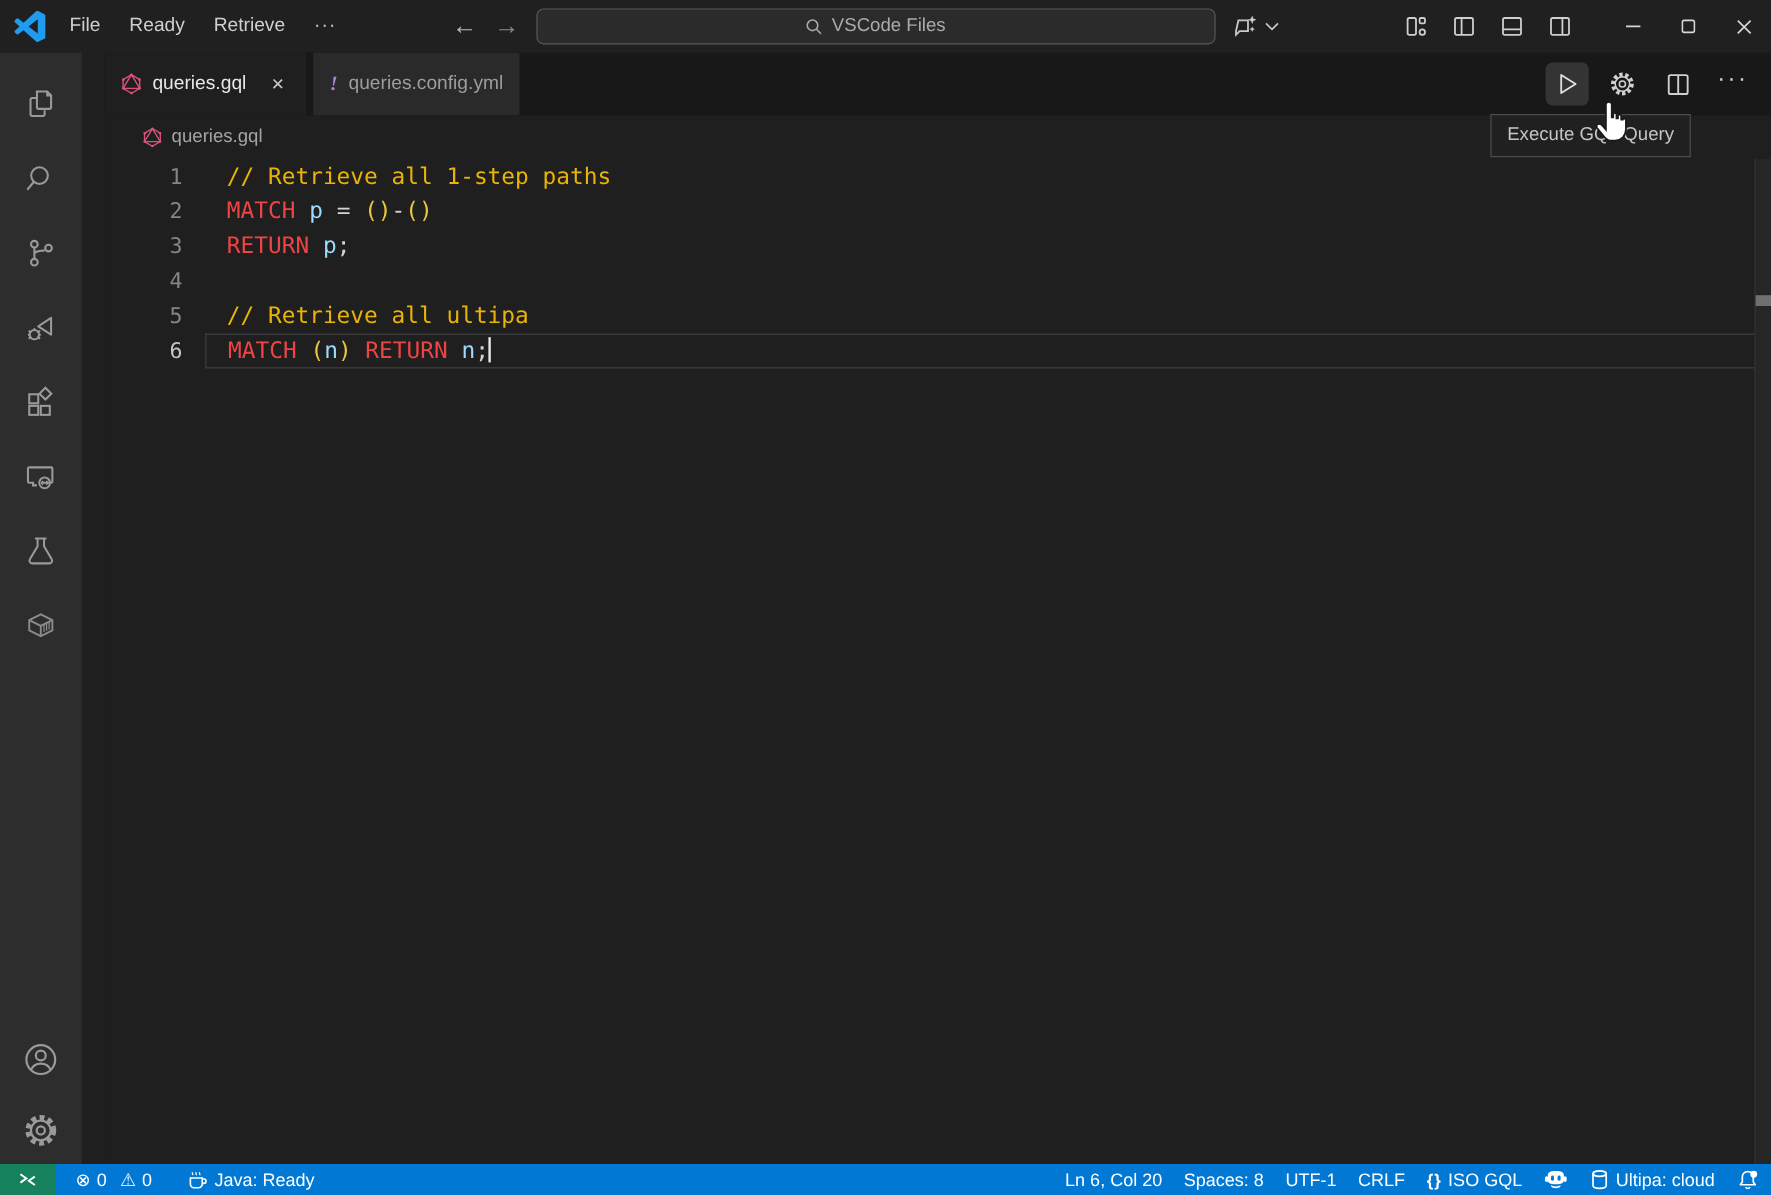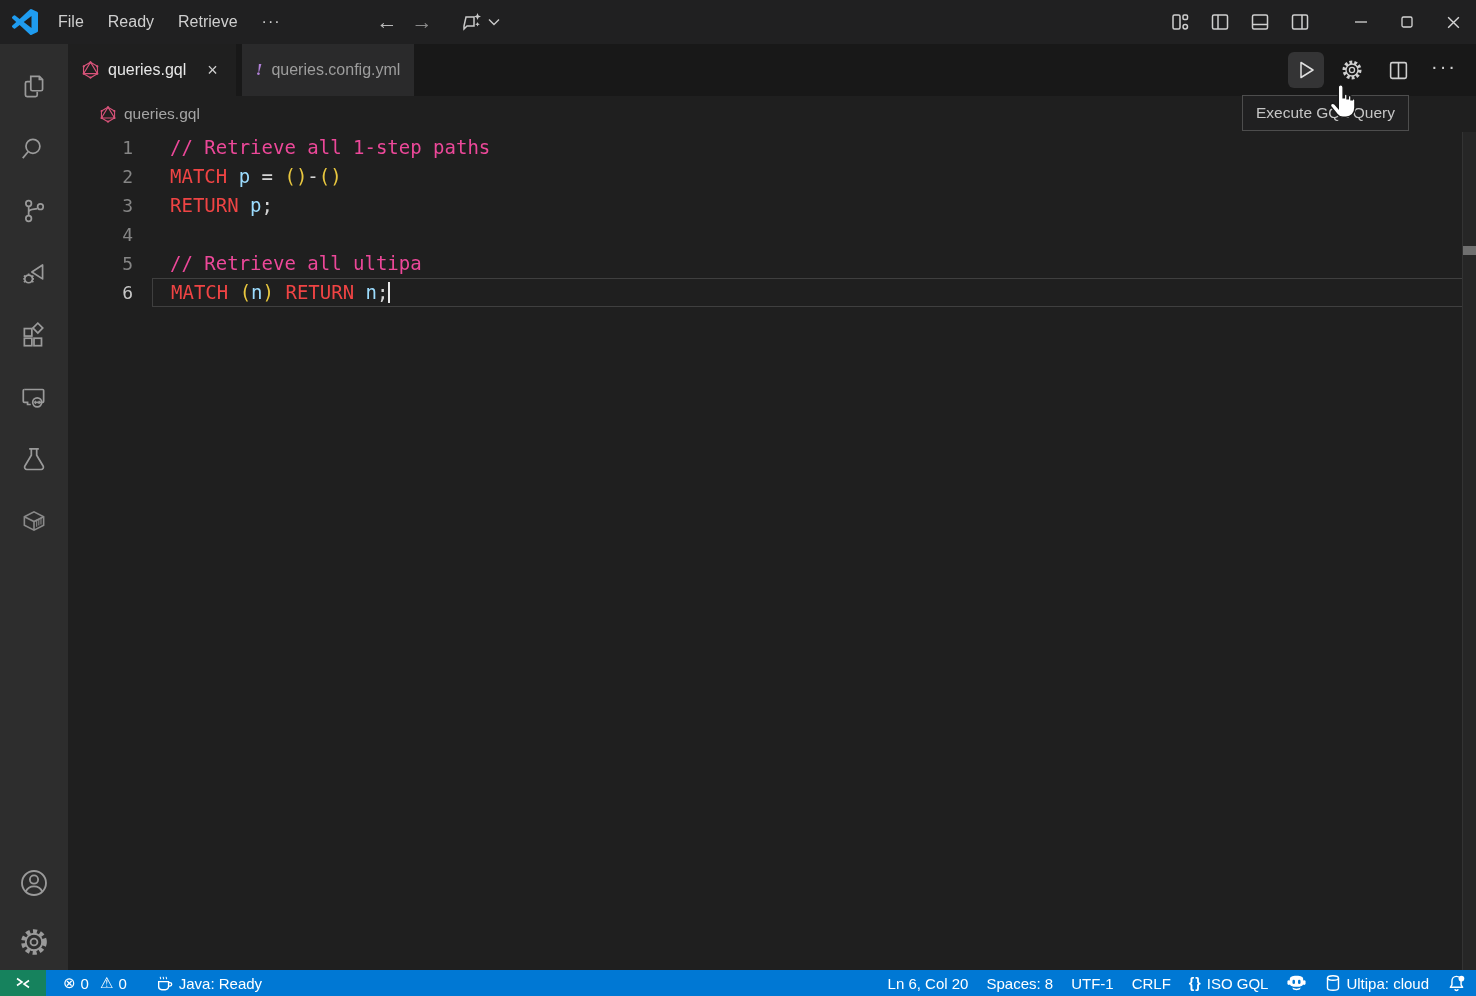--- a/index.html
+++ b/index.html
@@ -33,41 +33,41 @@
   .win-btn { width:46px; height:44px; display:flex; align-items:center; justify-content:center; color:#d6d6d6; }
   
   .main { flex:1; display:flex; min-height:0; }
   .activitybar {
     width:68px; background:#2d2d2d; flex-shrink:0; display:flex; flex-direction:column;
     align-items:center; padding-top:12px;
   }
   .act-item { width:48px; height:62px; display:flex; align-items:center; justify-content:center; }
   .act-spacer { flex:1; }
   
-  .editor-col { flex:1; display:flex; flex-direction:column; min-width:0; background:#1f1f1f; }
+  .editor-col { flex:1; display:flex; flex-direction:column; min-width:0; background:#1f1f1f;margin-left:19px; }
   .tabbar { height:52px; background:#181818; display:flex; flex-shrink:0; position:relative; }
   .tab { display:flex; align-items:center; gap:9px; padding:0 14px; font-size:16px; height:52px; }
   .tab.active { background:#1f1f1f; color:#e7e7e7; }
   .tab.inactive { background:#2a2a2b; color:#9d9d9d; margin-left:6px; }
   .tab-close { font-size:18px; color:#cccccc; margin-left:8px; padding:1px 4px; border-radius:4px; }
   .yml-badge { color:#b180d7; font-weight:bold; font-size:17px; font-family:"Liberation Serif", serif; font-style:italic; }
   .editor-actions { position:absolute; right:14px; top:0; height:52px; display:flex; align-items:center; gap:10px; }
   .ed-act { width:36px; height:36px; display:flex; align-items:center; justify-content:center; border-radius:6px; color:#cfcfcf; }
   .ed-act.hovered { background:#343435; }
   .ellipsis-h { font-size:20px; letter-spacing:2px; color:#cfcfcf; padding-bottom:8px; }
   .breadcrumb { height:36px; display:flex; align-items:center; gap:8px; padding-left:32px; font-size:15.5px; color:#a5a5a5; flex-shrink:0; }
   
   .editor { flex:1; position:relative; font-family:"DejaVu Sans Mono", monospace; font-size:19px; overflow:hidden; }
   .code-lines { padding-top:1px; }
   .code-line { display:flex; height:29px; line-height:29px; }
   .line-num { width:65px; text-align:right; color:#858585; flex-shrink:0; font-size:18px; }
   .line-content { flex:1; margin-left:19px; padding-left:18px; white-space:pre; color:#d4d4d4; }
   .code-line.current .line-num { color:#c6c6c6; }
   .code-line.current .line-content { border:1px solid #3f3f3f; border-right:none; line-height:27px; }
-  .c-comment { color:#ec4899; }
+  .c-comment { color:#eab308; }
   .c-kw { color:#ef4444; }
   .c-var { color:#9cdcfe; }
   .c-paren { color:#e8c73f; }
   .c-plain { color:#d4d4d4; }
   .caret { display:inline-block; width:2px; height:21px; background:#e8e8e8; vertical-align:-4px; }
   .scrollbar-col { position:absolute; top:0; right:0; width:14px; height:100%; background:#262626; border-left:1px solid #333; }
   .scroll-marker { position:absolute; top:114px; left:0; width:14px; height:9px; background:#6f6f6f; }
   
   .tooltip {
     position:absolute; left:1242px; top:95px; height:36px; padding:0 13px;
@@ -97,20 +97,27 @@
     <svg class="vscode-logo" viewBox="0 0 24 24">
       <path fill="#1f9cf0" d="M23.15 2.59 18.21.21a1.49 1.49 0 0 0-1.7.29l-9.46 8.63-4.12-3.13a1 1 0 0 0-1.28.06L.33 7.26a1 1 0 0 0 0 1.48L3.9 12 .33 15.26a1 1 0 0 0 0 1.48l1.32 1.2a1 1 0 0 0 1.28.06l4.12-3.13 9.46 8.63a1.49 1.49 0 0 0 1.7.29l4.94-2.38A1.5 1.5 0 0 0 24 20.06V3.94a1.5 1.5 0 0 0-.85-1.35zM18 17.45 10.83 12 18 6.55z"></path>
     </svg>
     <div class="menu-item">File</div>
     <div class="menu-item">Ready</div>
     <div class="menu-item">Retrieve</div>
     <div class="menu-more">···</div>
     <div class="nav-arrows">
       <span>←</span>
       <span class="nav-fwd">→</span>
+    </div>
+    <div class="search-box">
+      <svg width="15" height="15" viewBox="0 0 16 16">
+        <circle cx="6.5" cy="6.5" r="4.7" fill="none" stroke="#ababab" stroke-width="1.4"></circle>
+        <line x1="10" y1="10" x2="14" y2="14" stroke="#ababab" stroke-width="1.4"></line>
+      </svg>
+      <span>VSCode Files</span>
     </div>
     <div class="copilot-title">
       <svg width="24" height="24" viewBox="0 0 24 24" fill="none" stroke="#c9c9c9" stroke-width="1.5">
         <path d="M5 7 h8 v9 h-7 l-3 3 v-3 h0 z" fill="none"></path>
         <path d="M16.5 3 l1 2.5 2.5 1 -2.5 1 -1 2.5 -1-2.5 -2.5-1 2.5-1 z" fill="#c9c9c9" stroke="none"></path>
         <path d="M16.5 12 l.7 1.6 1.6.7 -1.6.7 -.7 1.6 -.7-1.6 -1.6-.7 1.6-.7 z" fill="#c9c9c9" stroke="none"></path>
       </svg>
       <svg width="12" height="8" viewBox="0 0 12 8">
         <path d="M1 1.5 6 6.5 11 1.5" fill="none" stroke="#c9c9c9" stroke-width="1.4"></path>
       </svg>

